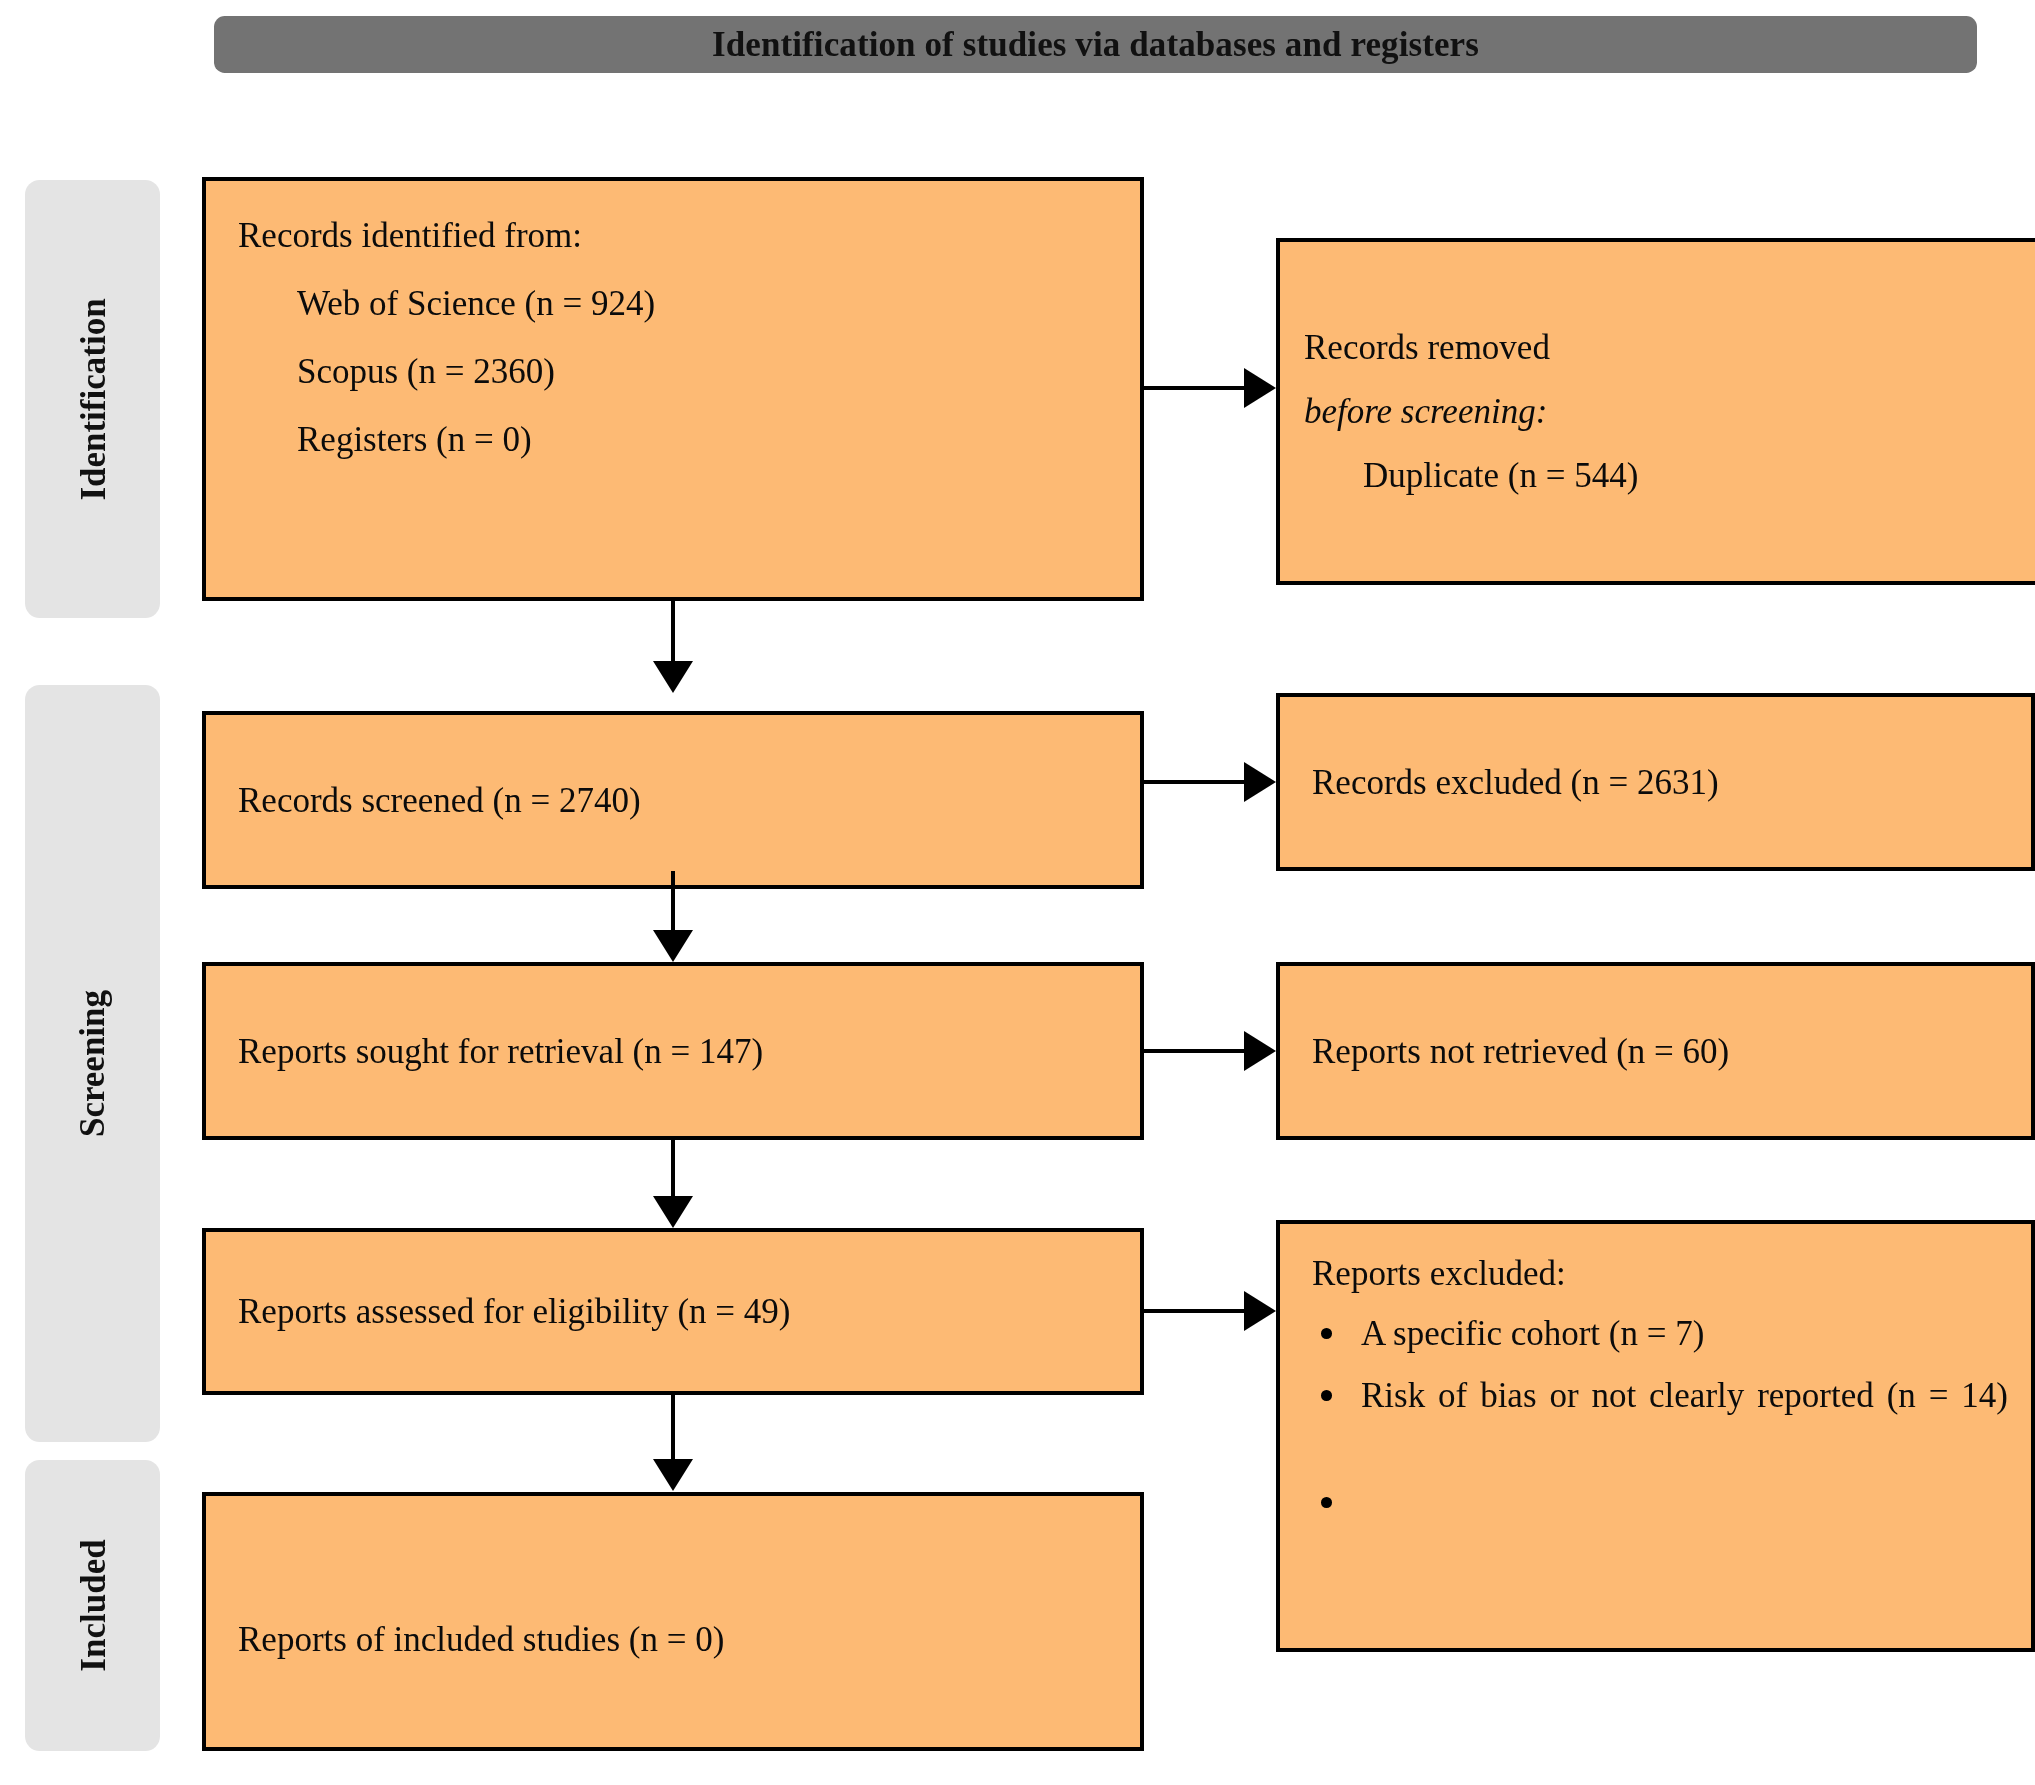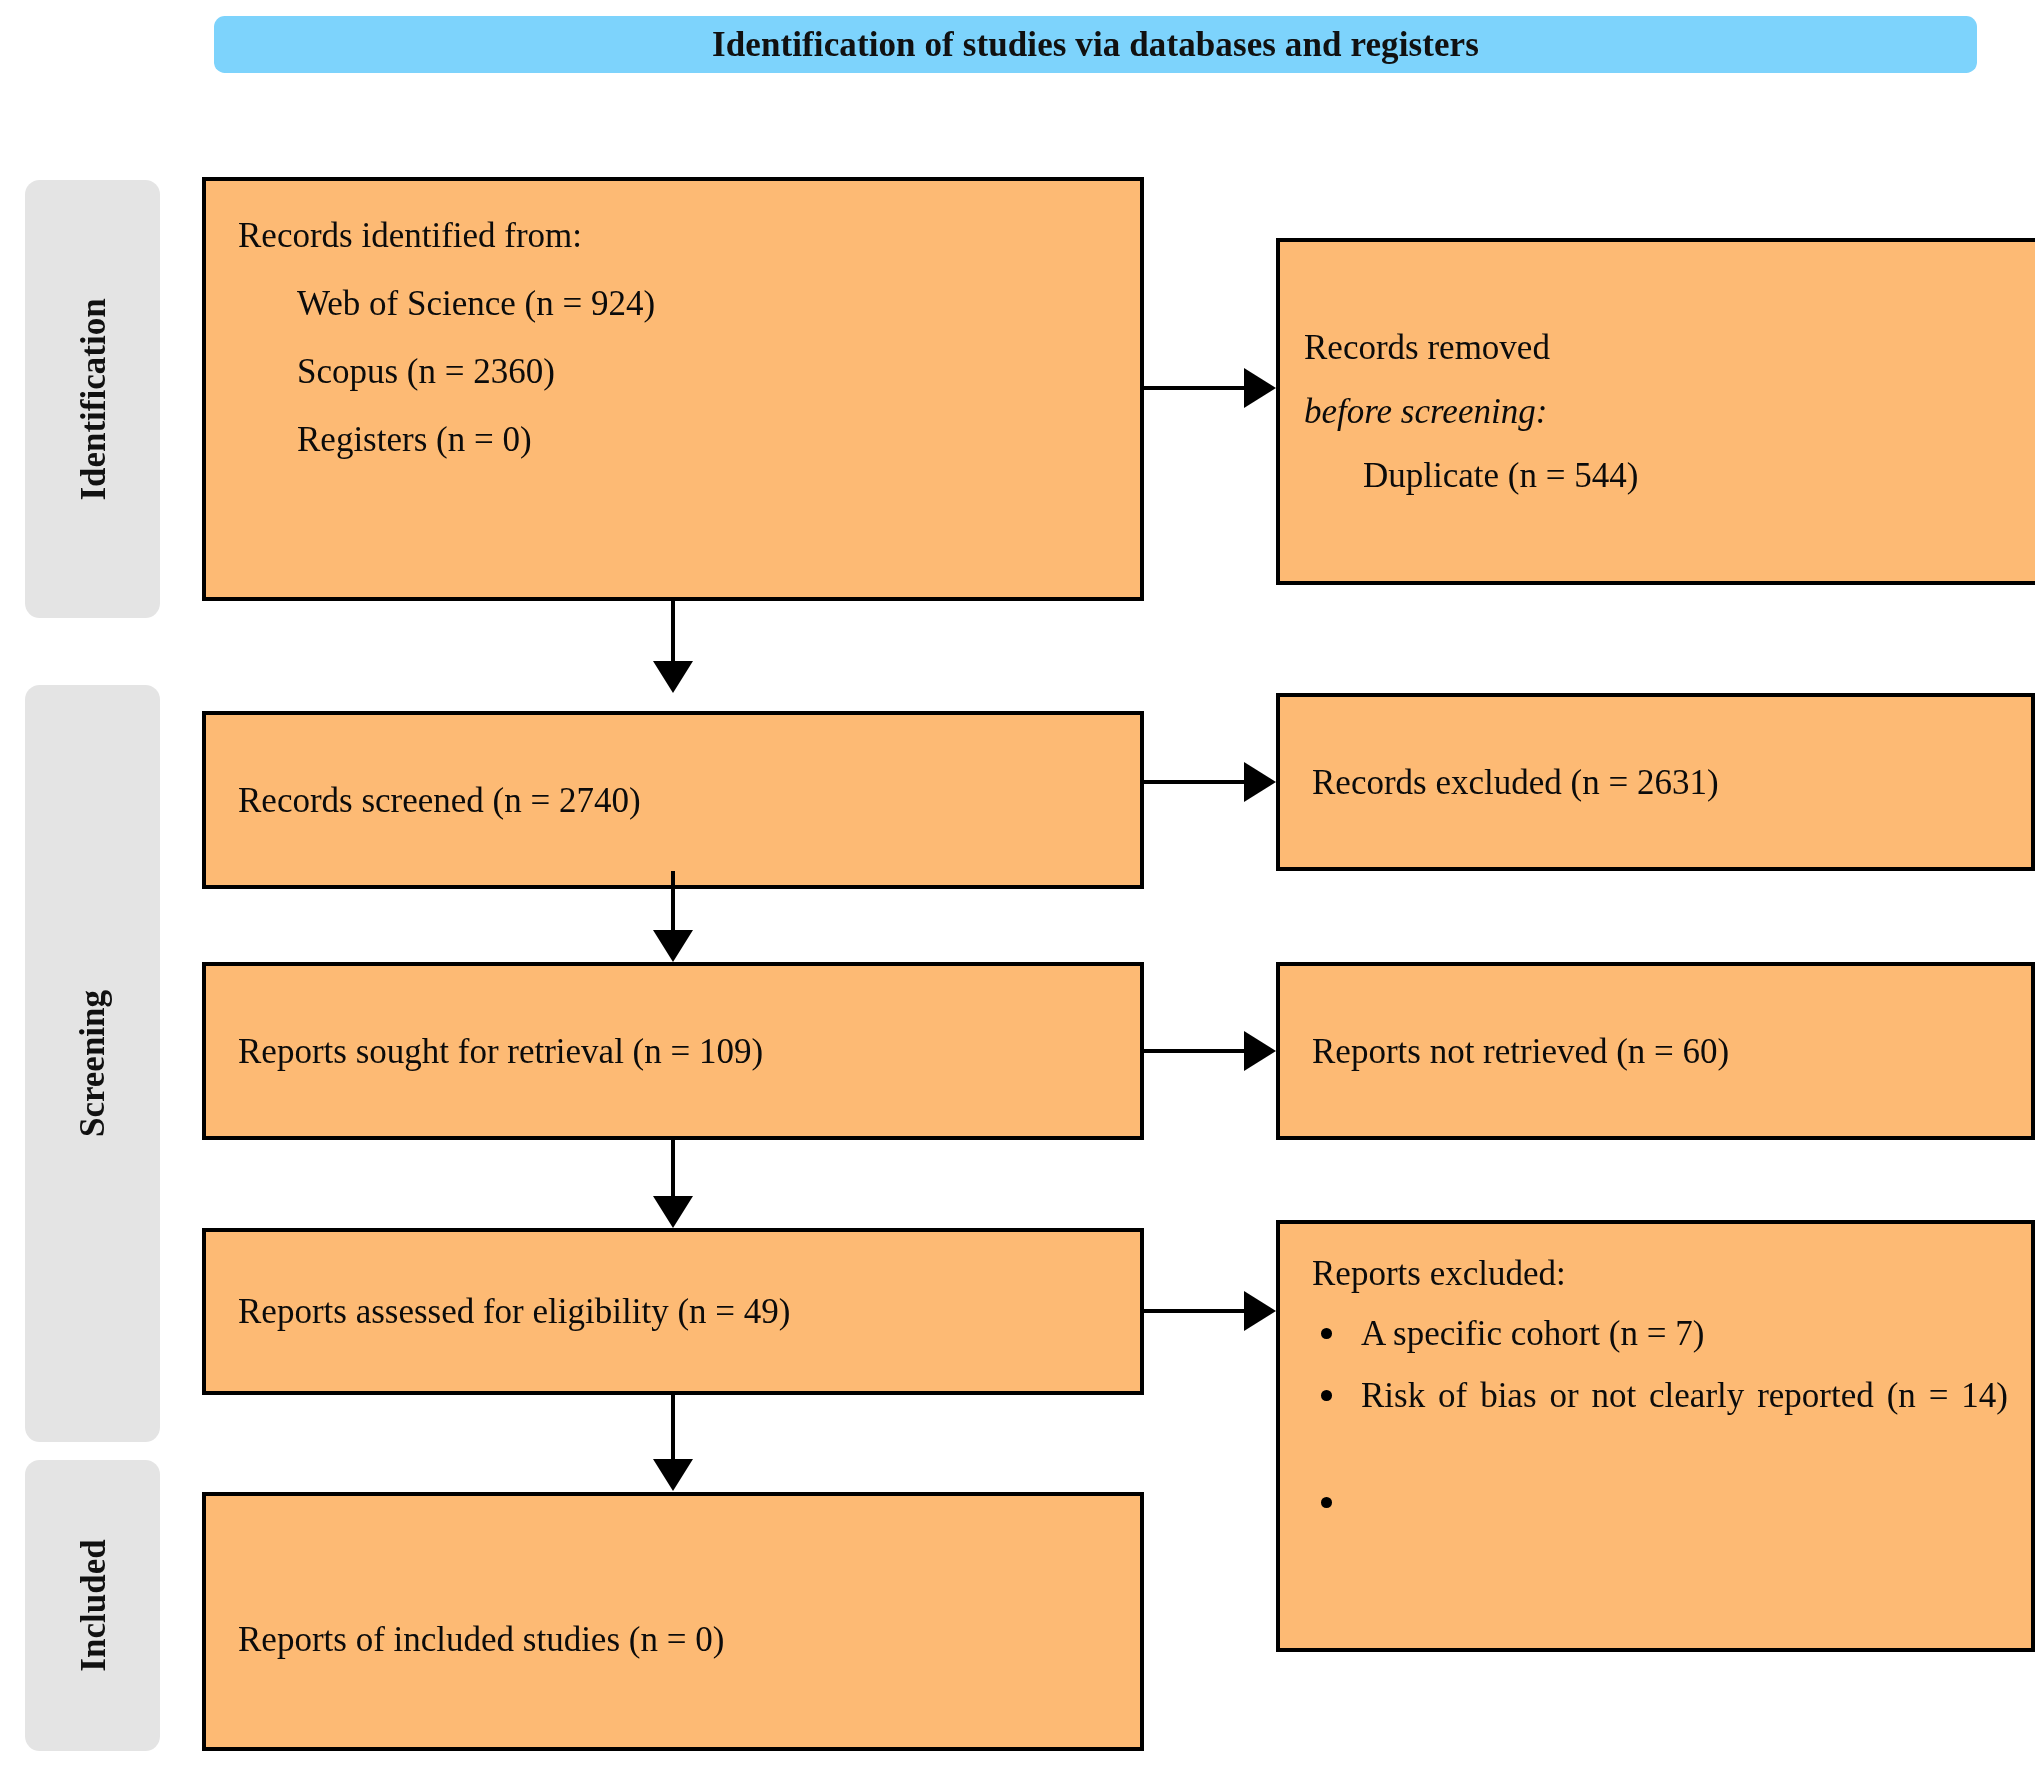--- a/index.html
+++ b/index.html
@@ -20,21 +20,21 @@
     overflow: hidden;
   }
 
   
   .banner {
     position: absolute;
     left: 214px;
     top: 16px;
     width: 1763px;
     height: 57px;
-    background: #7dd3fc;
+    background: #737373;
     border-radius: 10.7px;
     display: flex;
     align-items: center;
     justify-content: center;
   }
   .banner-title {
     font-weight: bold;
     font-size: 35px;
     letter-spacing: 0.1px;
     line-height: 1;
@@ -232,21 +232,21 @@
 
   <div class="box" id="box-screened">
     <div class="line">Records screened (n = 2740)</div>
   </div>
 
   <div class="box" id="box-excluded-records">
     <div class="line">Records excluded (n = 2631)</div>
   </div>
 
   <div class="box" id="box-sought">
-    <div class="line">Reports sought for retrieval (n = 109)</div>
+    <div class="line">Reports sought for retrieval (n = 147)</div>
   </div>
 
   <div class="box" id="box-not-retrieved">
     <div class="line">Reports not retrieved (n = 60)</div>
   </div>
 
   <div class="box" id="box-assessed">
     <div class="line">Reports assessed for eligibility (n = 49)</div>
   </div>
 

